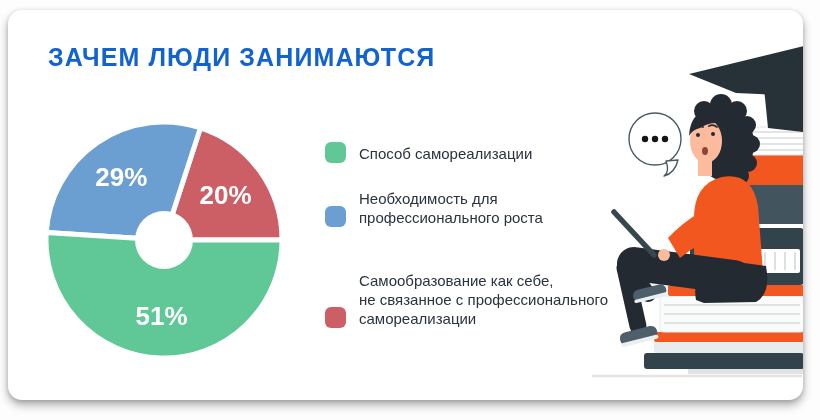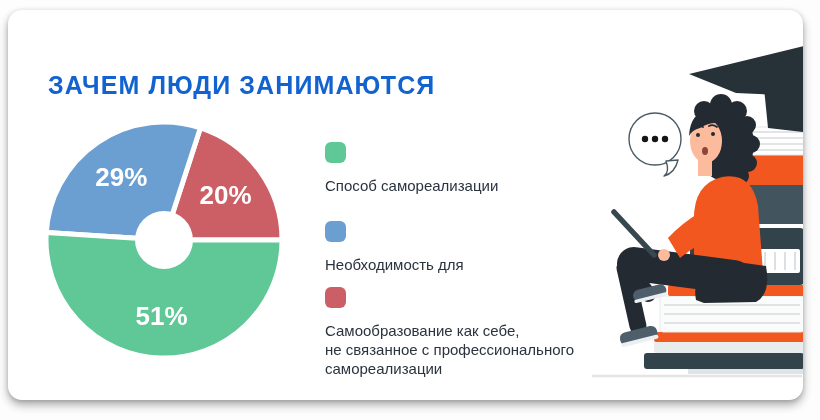--- a/index.html
+++ b/index.html
@@ -1,29 +1,29 @@
 <!DOCTYPE html>
 <html><head>
 <meta charset="utf-8">
 <style>
   html,body{margin:0;padding:0;width:820px;height:420px;background:#fdfdfd;
     font-family:"Liberation Sans","DejaVu Sans",sans-serif;}
   .stage{position:relative;width:820px;height:420px;overflow:hidden;}
   .card{position:absolute;left:8px;top:10px;width:795px;height:390px;background:#ffffff;
     border-radius:14px;overflow:hidden;
     box-shadow:0 5px 10px rgba(0,0,0,.32), 0 1px 4px rgba(0,0,0,.15);}
-  .title{position:absolute;left:40px;top:60px;color:#1262d0;font-weight:700;
+  .title{position:absolute;left:40px;top:32px;color:#1262d0;font-weight:700;
     font-size:25px;line-height:30px;letter-spacing:1.1px;}
   .pie-wrap{position:absolute;left:30px;top:104px;width:252px;height:252px;}
   .pie-label{font-weight:700;font-size:26px;fill:#ffffff;text-anchor:middle;
     font-family:"Liberation Sans","DejaVu Sans",sans-serif;}
   .legend{position:absolute;left:317px;top:132px;width:300px;}
-  .legend-row{display:flex;align-items:flex-start;gap:13px;flex-direction:column;}
+  .legend-row{display:flex;align-items:flex-end;gap:13px;}
   .legend-row.mb1{margin-bottom:26px;}
-  .legend-row.mb2{margin-bottom:13px;}
+  .legend-row.mb2{margin-bottom:44px;}
   .swatch{width:21px;height:21px;border-radius:6px;flex:0 0 auto;}
   .legend-text{font-size:15px;line-height:19px;color:#2a333e;}
   .illu{position:absolute;left:580px;top:30px;}
 </style>
 </head>
 <body>
 
 <div class="stage">
   <div class="card">
 
@@ -51,20 +51,21 @@
       <div class="legend-row mb1">
         <div class="swatch" style="background: rgb(95, 200, 150);"></div>
         <div class="legend-text">
           <div>Способ самореализации</div>
         </div>
       </div>
       <div class="legend-row mb2">
         <div class="swatch" style="background: rgb(107, 159, 210);"></div>
         <div class="legend-text">
           <div>Необходимость для</div>
+          <div>профессионального роста</div>
         </div>
       </div>
       <div class="legend-row">
         <div class="swatch" style="background: rgb(204, 95, 102);"></div>
         <div class="legend-text">
           <div>Самообразование как себе,</div>
           <div>не связанное с профессионального</div>
           <div>самореализации</div>
         </div>
       </div>

